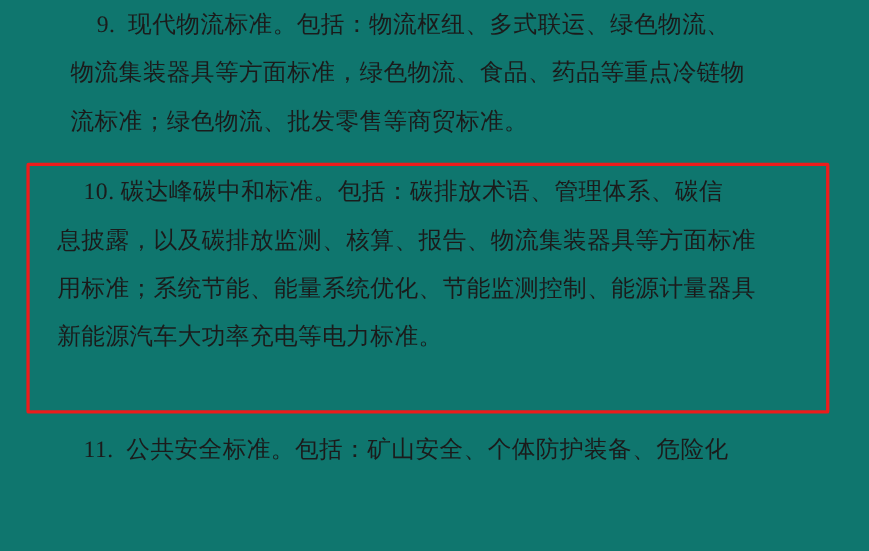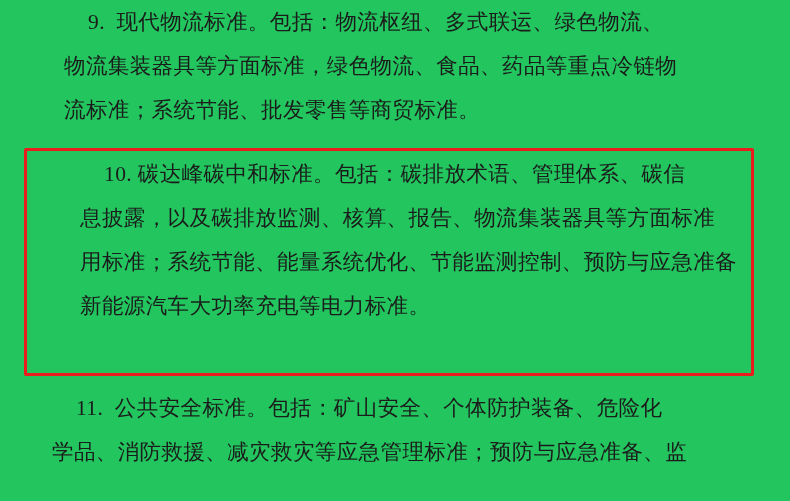--- a/index.html
+++ b/index.html
@@ -11,21 +11,21 @@
     height: 501px;
     background: #ffffff;
     font-family: "Liberation Serif", "DejaVu Serif", serif;
     overflow: hidden;
   }
 
   .page {
     position: relative;
     width: 790px;
     height: 501px;
-    background: #22c55e;
+    background: #0f766e;
   }
 
   .doc-body {
     position: absolute;
     left: 0;
     top: 0;
     width: 790px;
     padding: 0;
   }
 
@@ -48,21 +48,21 @@
     position: absolute;
     left: 64px;
     top: 0px;
     width: 700px;
   }
   .para-9 .line-0 { padding-left: 24px; }
 
   
   .para-10 {
     position: absolute;
-    left: 80px;
+    left: 52px;
     top: 152px;
     width: 700px;
   }
   .para-10 .line-0 { padding-left: 24px; }
 
   
   .para-11 {
     position: absolute;
     left: 52px;
     top: 386px;
@@ -85,31 +85,30 @@
 </style>
 </head>
 <body>
 
 <div class="page">
   <div class="doc-body">
 
     <div class="para para-9">
       <span class="line line-0">9.  现代物流标准。包括：物流枢纽、多式联运、绿色物流、</span>
       <span class="line line-1">物流集装器具等方面标准，绿色物流、食品、药品等重点冷链物</span>
-      <span class="line line-2">流标准；系统节能、批发零售等商贸标准。</span>
+      <span class="line line-2">流标准；绿色物流、批发零售等商贸标准。</span>
     </div>
 
     <div class="para para-10">
       <span class="line line-0">10. 碳达峰碳中和标准。包括：碳排放术语、管理体系、碳信</span>
       <span class="line line-1">息披露，以及碳排放监测、核算、报告、物流集装器具等方面标准</span>
-      <span class="line line-2">用标准；系统节能、能量系统优化、节能监测控制、预防与应急准备</span>
+      <span class="line line-2">用标准；系统节能、能量系统优化、节能监测控制、能源计量器具</span>
       <span class="line line-4">新能源汽车大功率充电等电力标准。</span>
     </div>
 
     <div class="para para-11">
       <span class="line line-0">11.  公共安全标准。包括：矿山安全、个体防护装备、危险化</span>
-      <span class="line line-1">学品、消防救援、减灾救灾等应急管理标准；预防与应急准备、监</span>
     </div>
 
     <div class="red-box"></div>
 
   </div>
 </div>
 
 </body></html>

